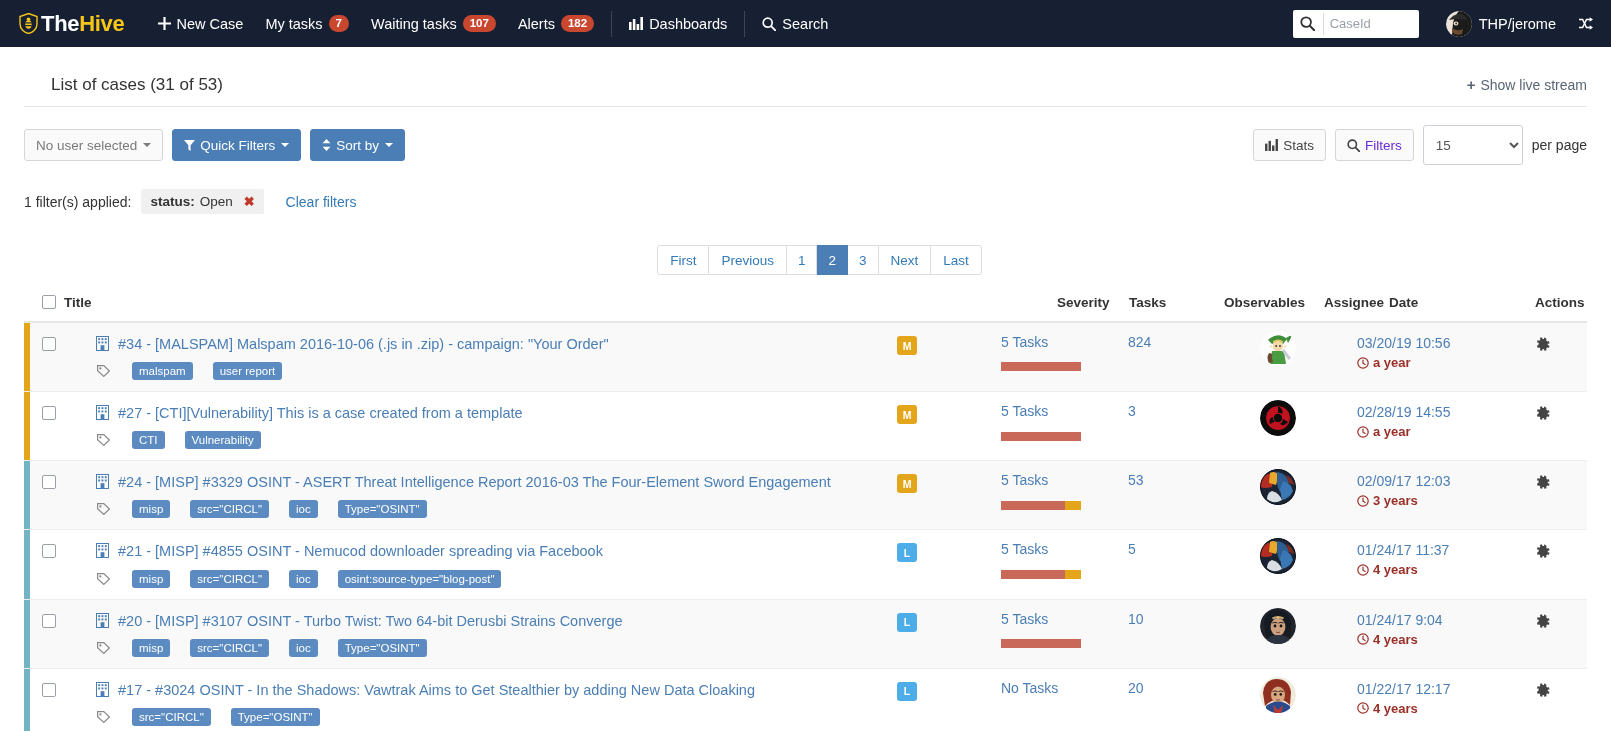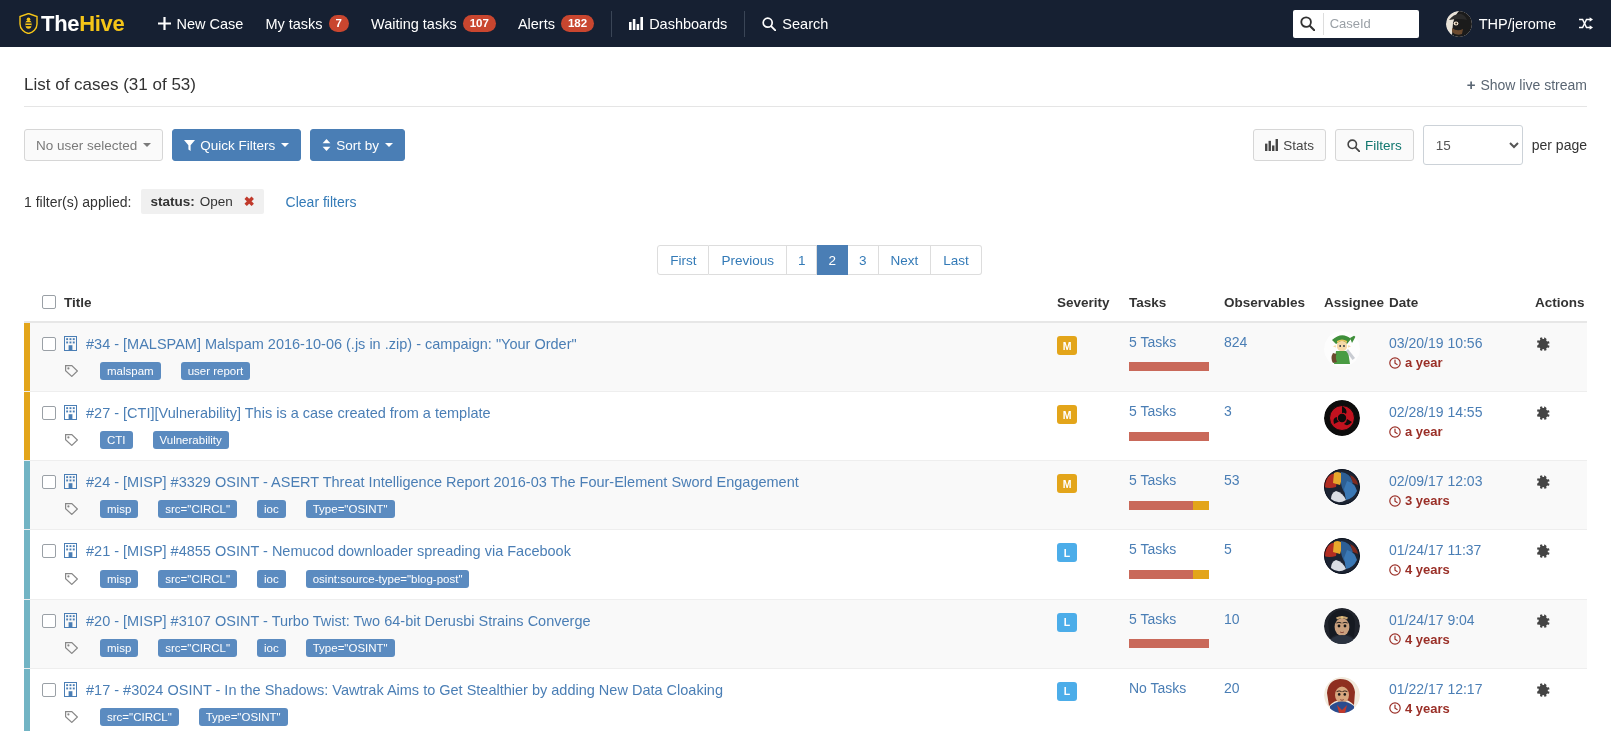--- a/index.html
+++ b/index.html
@@ -107,21 +107,21 @@
   .avatar-nav svg { display:block; }
 
   
   .page-wrap { padding:0 24px; }
   .page-head {
     display:flex; align-items:center;
     height:44px;
     border-bottom:1px solid #e5e5e5;
     margin-top:16px;
   }
-  .page-title { font-size:17px; color:#333; font-weight:400; }
+  .page-title { font-size:17px; color:#333; font-weight:400;margin-left:27px; }
   .live-stream {
     margin-left:auto;
     color:#5a6673;
     font-size:14px;
     display:flex; align-items:center;
     cursor:pointer;
   }
   .live-stream .plus { font-weight:bold; margin-right:5px; font-size:15px; }
 
   
@@ -254,20 +254,21 @@
   .col-date  { width:128px; flex:0 0 128px; }
   .col-act   { width:70px; flex:0 0 70px; }
 
   .trow {
     display:flex;
     align-items:flex-start;
     border-bottom:1px solid #eeeeee;
     position:relative;
     padding:12px 0 11px 0;
     min-height:65px;
+    gap:32px;
   }
   .trow.striped { background:#f9f9f9; }
   .trow .sevbar {
     position:absolute;
     left:0; top:0; bottom:0;
     width:6px;
   }
   .chk {
     width:14px; height:14px;
     border:1px solid #9aa0a6;
@@ -522,21 +523,21 @@
           <svg width="13" height="12" viewBox="0 0 14 13">
             <rect x="0" y="5" width="2.6" height="8" fill="#444"></rect>
             <rect x="3.8" y="2" width="2.6" height="11" fill="#444"></rect>
             <rect x="7.6" y="7" width="2.6" height="6" fill="#444"></rect>
             <rect x="11.4" y="0" width="2.6" height="13" fill="#444"></rect>
           </svg>
         </span>
         <span>Stats</span>
       </div>
       <div class="tb-gap"></div>
-      <div class="btn btn-default" style="color:#0f766e;">
+      <div class="btn btn-default" style="color:#6d28d9;">
         <span class="ico">
           <svg width="13" height="13" viewBox="0 0 14 14">
             <circle cx="5.7" cy="5.7" r="4.5" fill="none" stroke="#444" stroke-width="1.7"></circle>
             <path d="M9.3 9.3 L13.3 13.3" stroke="#444" stroke-width="1.9" stroke-linecap="round"></path>
           </svg>
         </span>
         <span>Filters</span>
       </div>
       <select class="per-page-select">
         <option>15</option>

